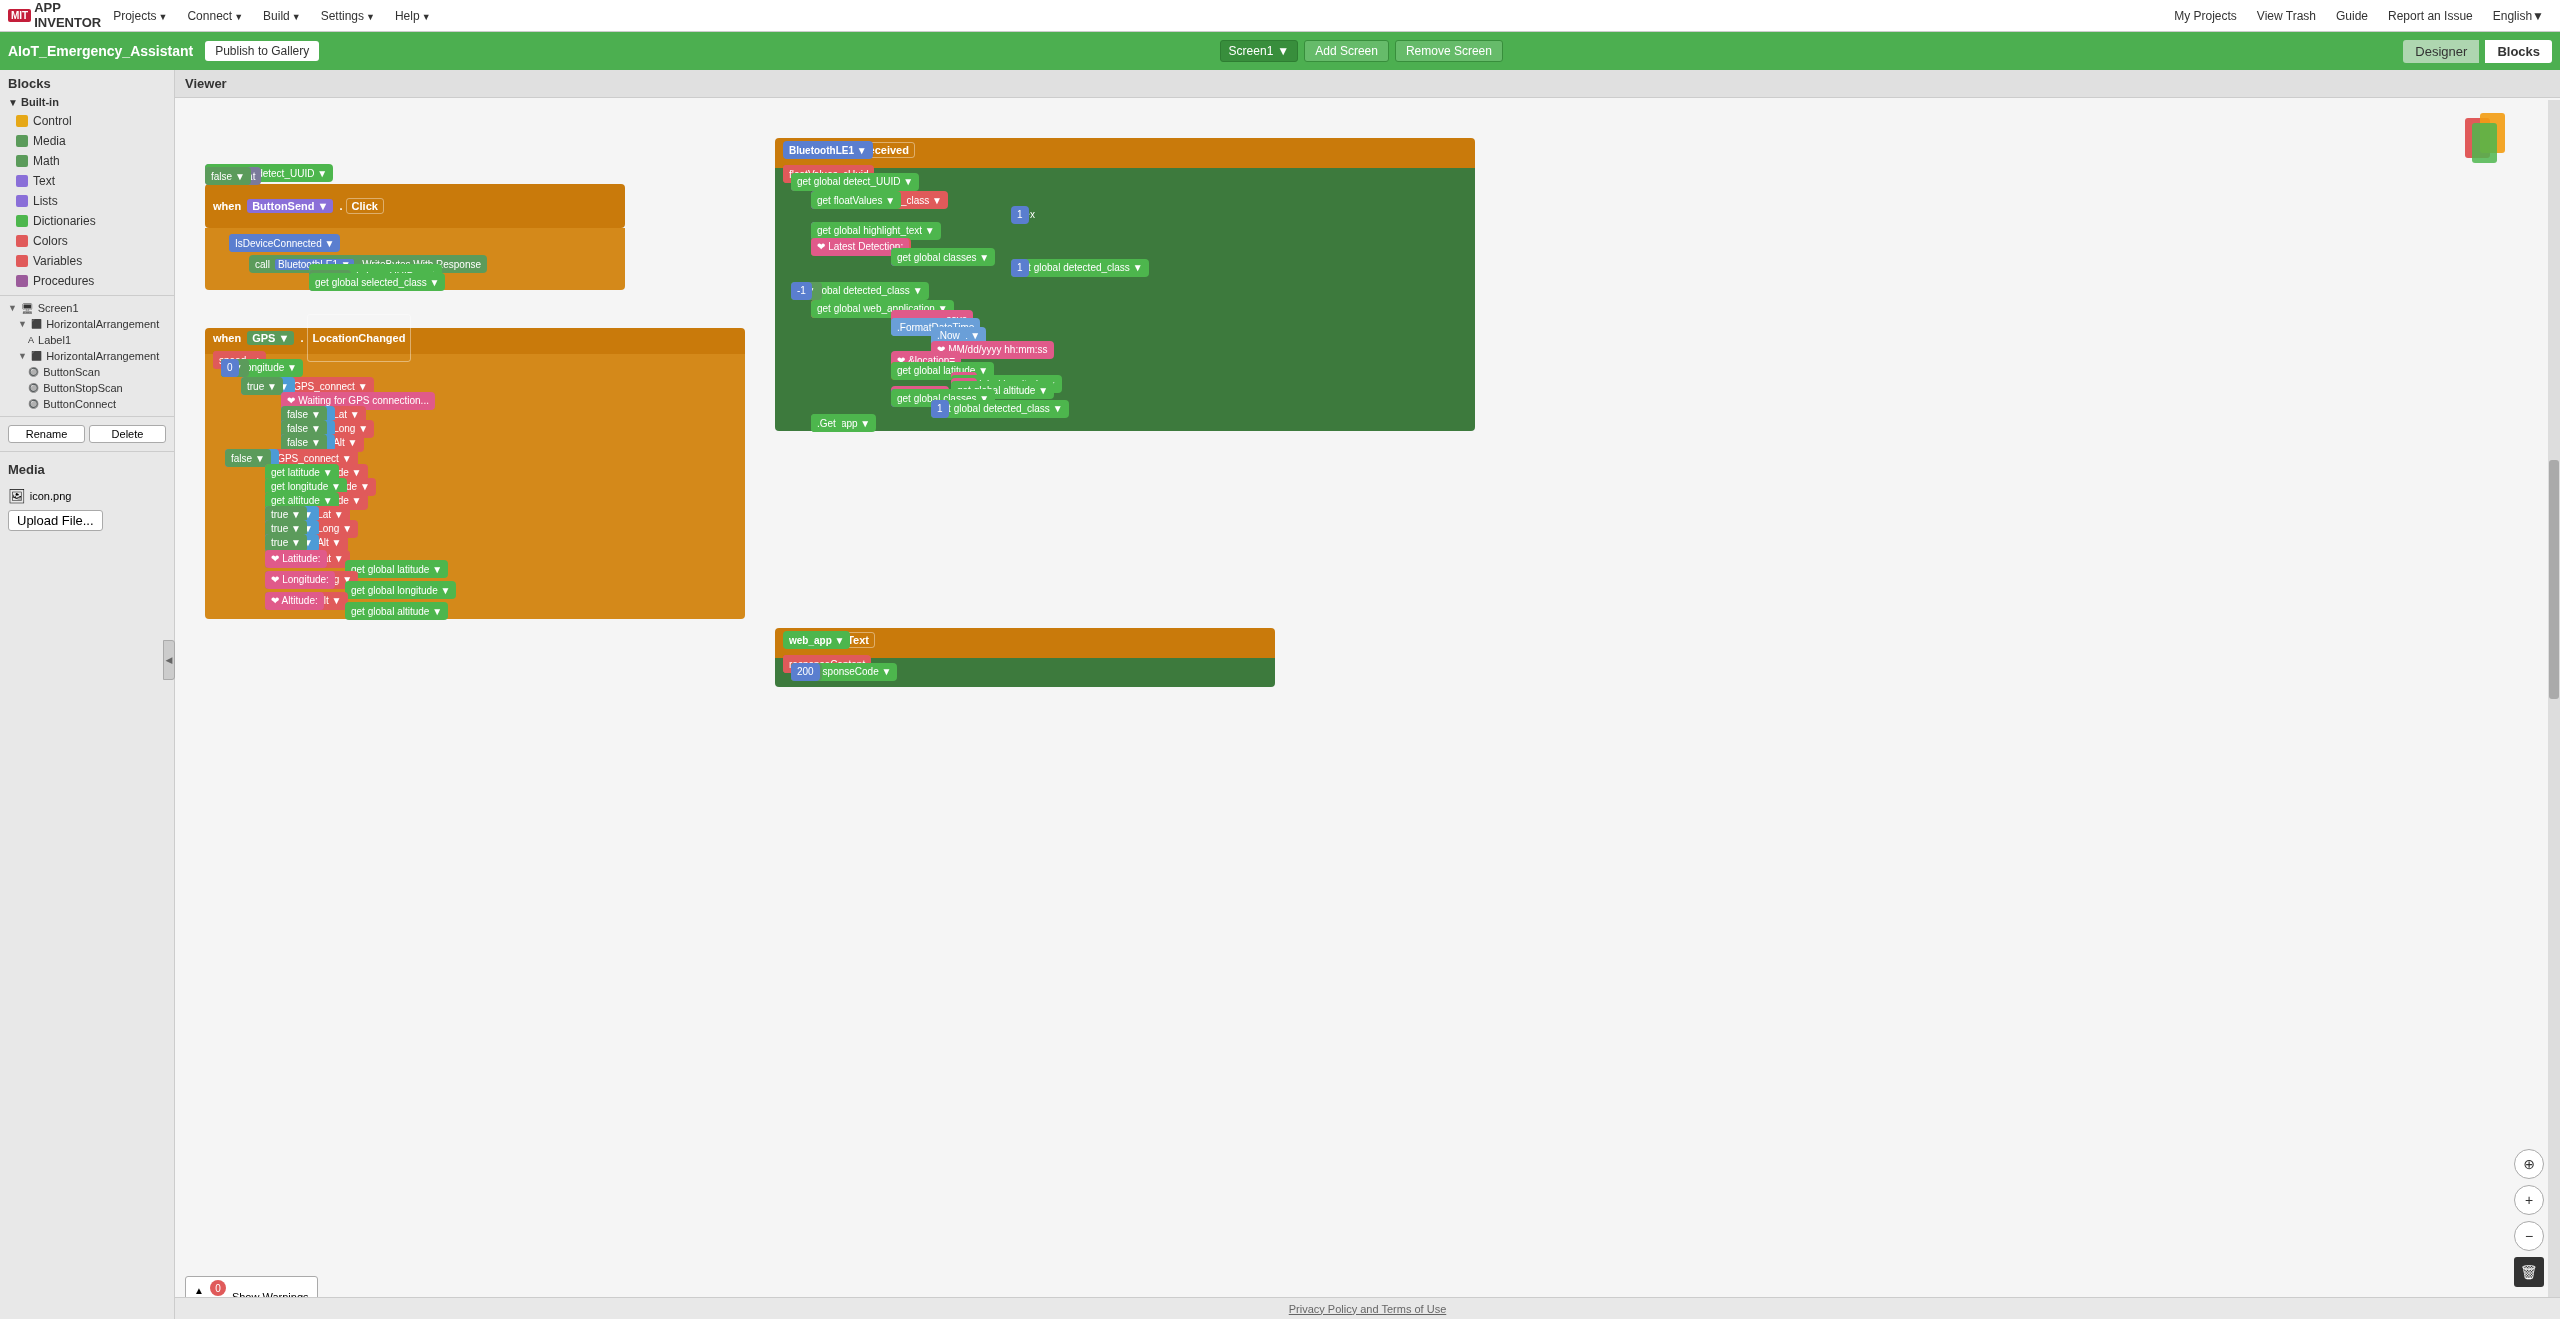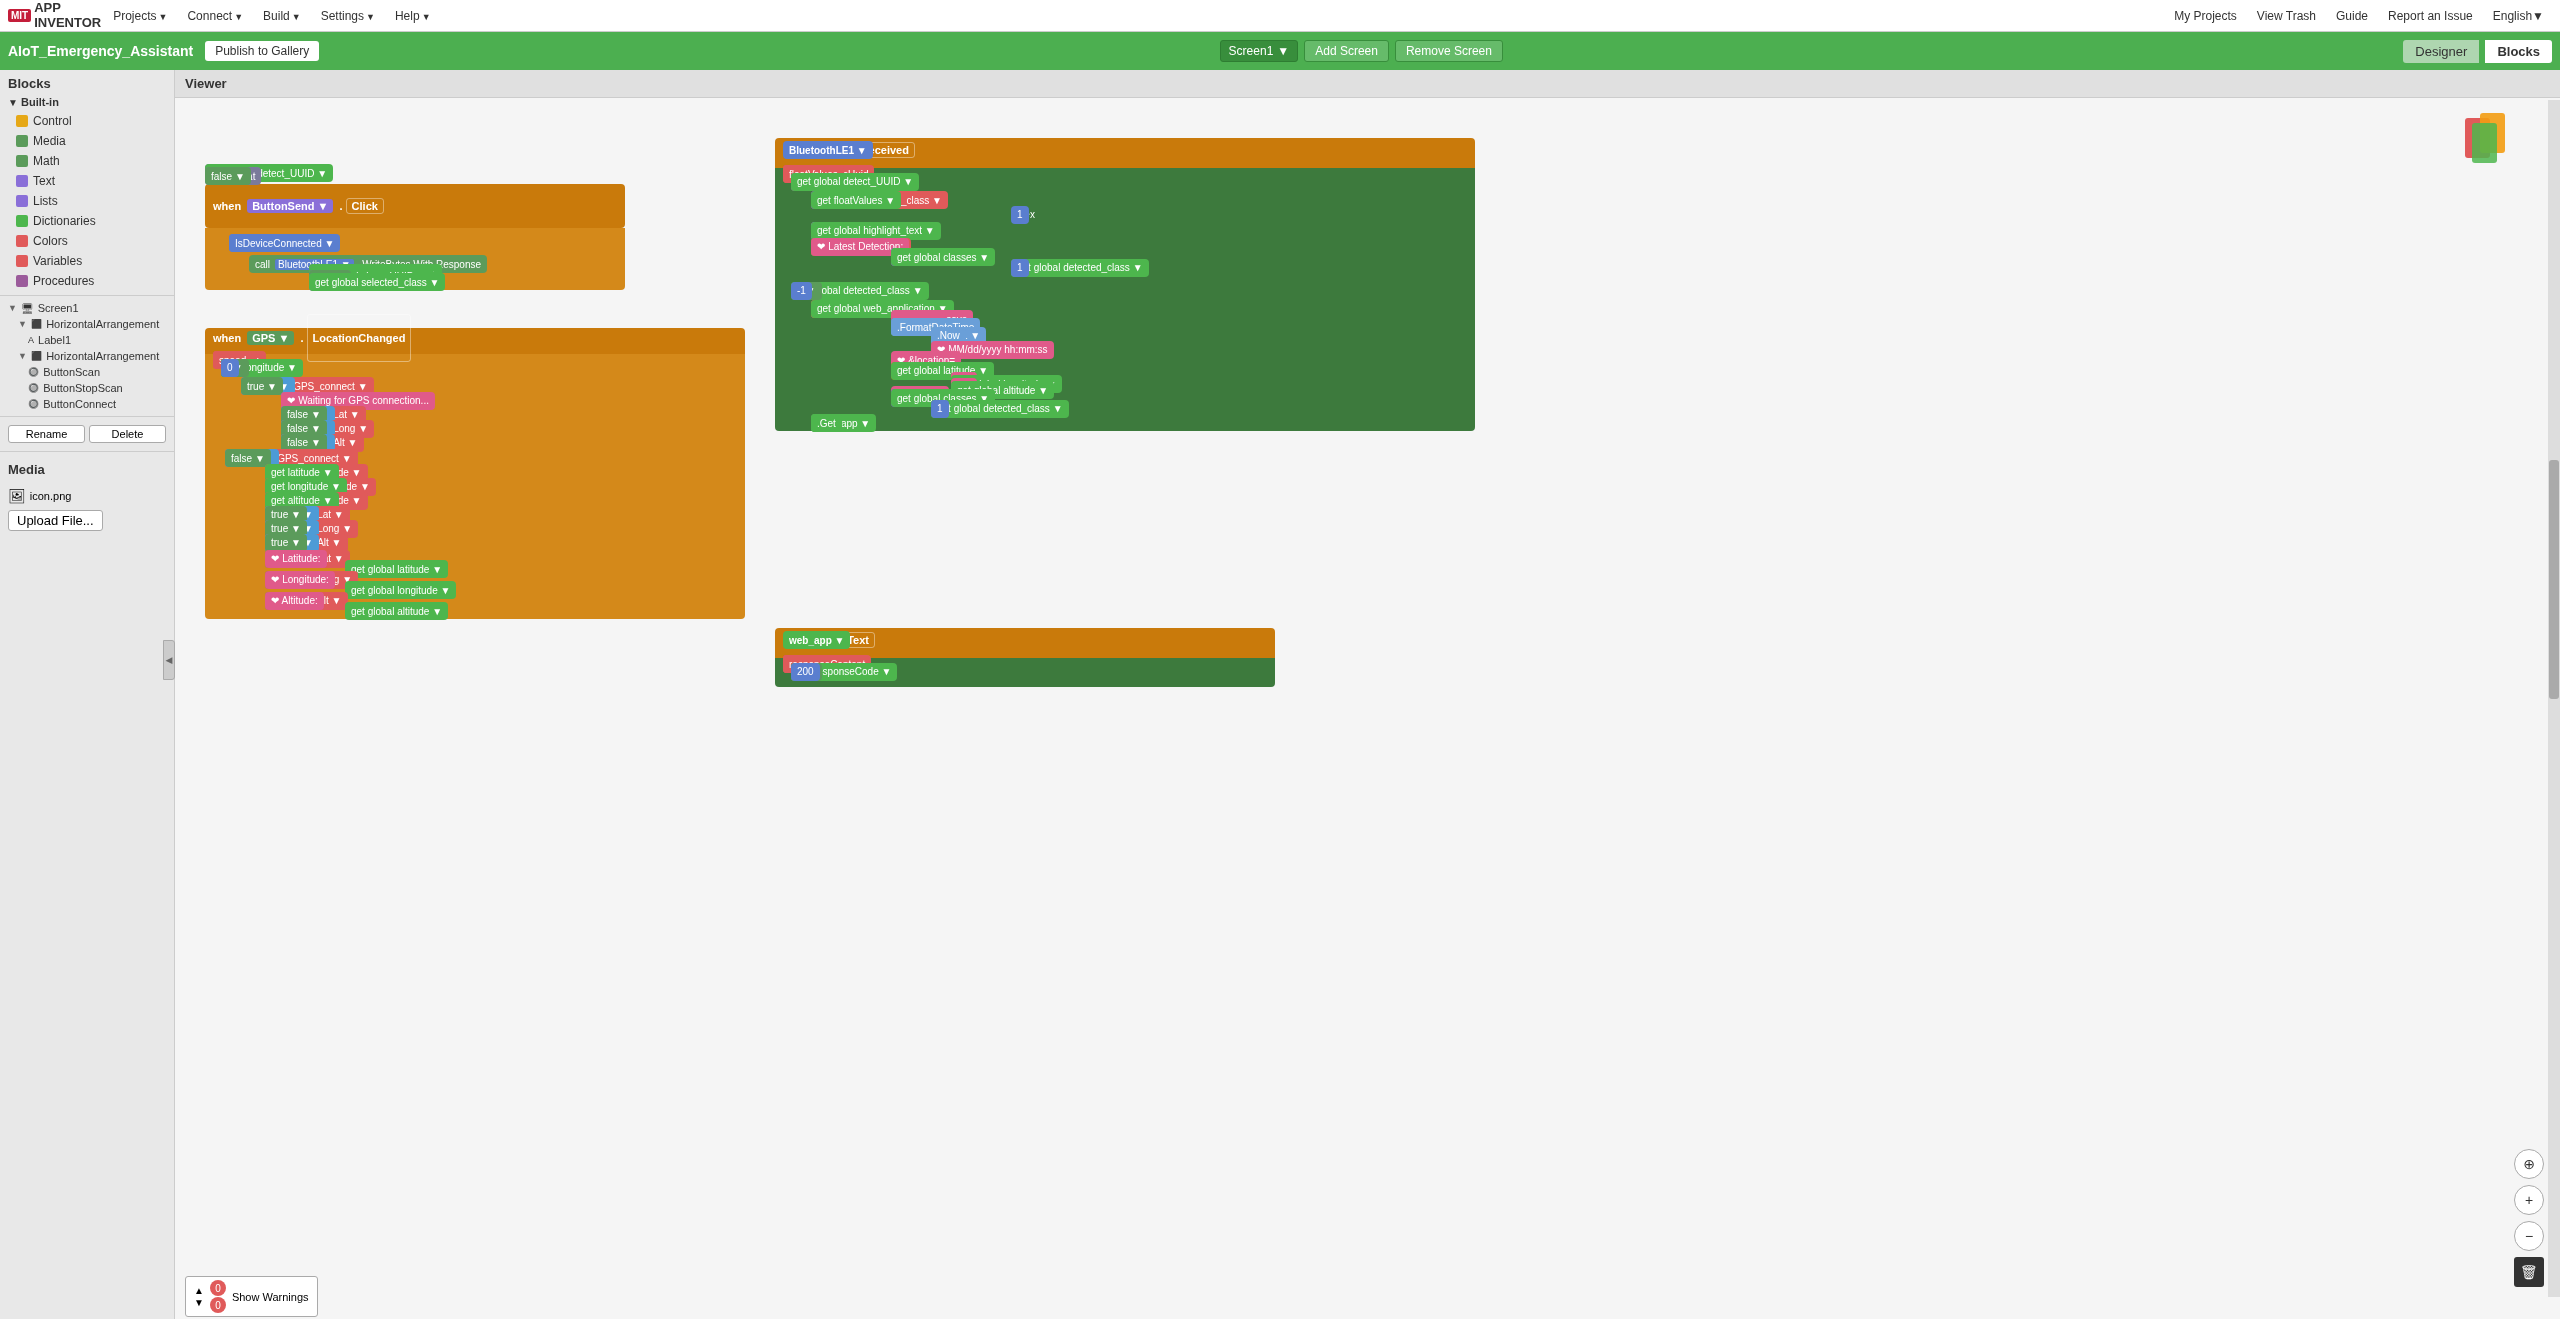--- a/index.html
+++ b/index.html
@@ -918,15 +918,18 @@
         </div>
         <span>Show Warnings</span>
       </div>
 
     </div>
 
     <div class="scroll-v">
       <div class="scroll-thumb"></div>
     </div>
 
+    <div id="bottombar">
+      <a>Privacy Policy and Terms of Use</a>
+    </div>
   </div>
 
 </div>
 
 </body></html>

